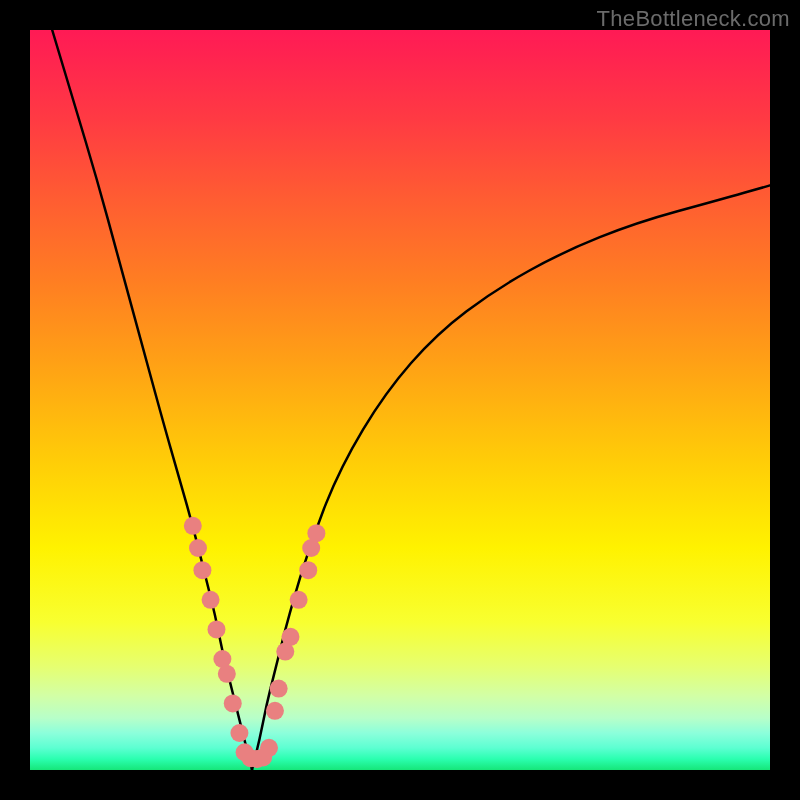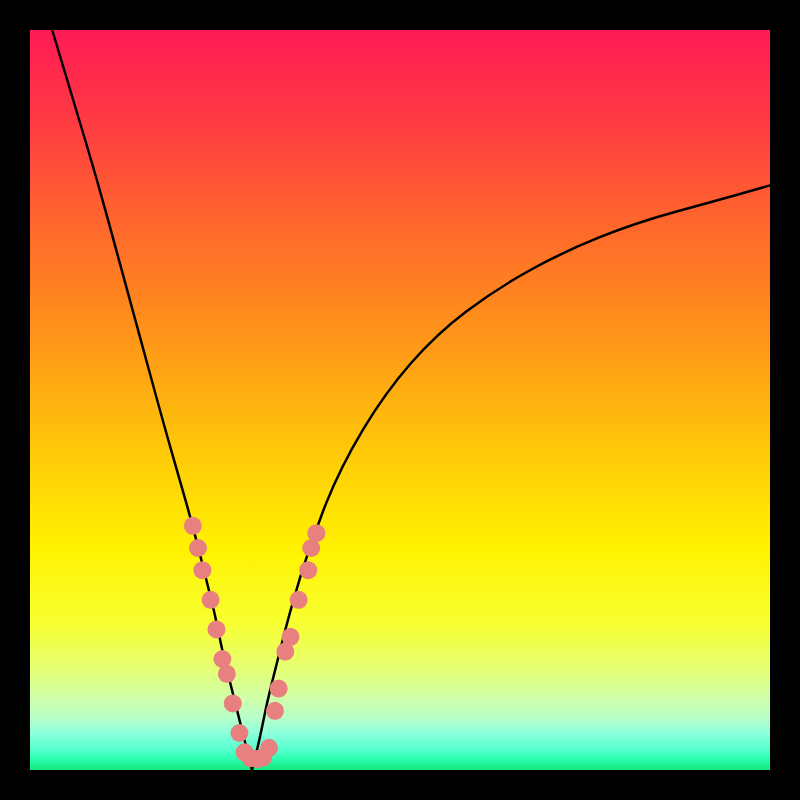--- a/index.html
+++ b/index.html
@@ -58,20 +58,21 @@
     top: 0;
     width: 740px;
     height: 740px;
     overflow: visible;
   }
 </style>
 </head>
 <body>
 
 <div class="frame">
+  <div class="watermark">TheBottleneck.com</div>
   <div class="plot-area">
     <svg class="curve" viewBox="0 0 740 740">
       <g id="curve-group">
           <path d="M 22.2 0 Q 22.2 0 33.3 37 Q 44.4 74 55.5 111 Q 66.6 148 77.69999999999999 188.70000000000002 Q 88.8 229.40000000000003 99.9 270.1 Q 111 310.8 122.1 351.5 Q 133.2 392.20000000000005 140.6 418.1 Q 148 444 155.4 469.9 Q 162.8 495.79999999999995 170.2 525.4 Q 177.6 555 181.3 569.8 Q 185 584.6 188.7 603.1 Q 192.4 621.6 196.10000000000002 636.4000000000001 Q 199.8 651.2 203.5 666 Q 207.20000000000002 680.8 210.9 695.5999999999999 Q 214.6 710.4 218.3 725.2 T 222 740" fill="none" stroke="#000000" stroke-width="2.5" stroke-linecap="round"></path>
           <path d="M 222 740 Q 222 740 225.7 725.2 Q 229.4 710.4 233.10000000000002 691.9 Q 236.8 673.4 240.5 658.5999999999999 Q 244.20000000000002 643.8 251.60000000000002 614.2 Q 259 584.6 270.1 547.6 Q 281.2 510.6 296 473.6 Q 310.8 436.6 333 399.6 Q 355.2 362.59999999999997 381.1 333 Q 407.00000000000006 303.40000000000003 436.6 281.20000000000005 Q 466.2 259 499.5 240.5 Q 532.8 222 569.8 207.2 Q 606.8 192.39999999999998 647.5 181.29999999999995 Q 688.2 170.19999999999993 714.1 162.79999999999995 T 740 155.39999999999998" fill="none" stroke="#000000" stroke-width="2.5" stroke-linecap="round"></path>
         </g>
       <g id="marker-group">
           <circle cx="162.8" cy="495.79999999999995" r="9" fill="#e98080"></circle>
           <circle cx="167.98" cy="518" r="9" fill="#e98080"></circle>
           <circle cx="172.42000000000002" cy="540.2" r="9" fill="#e98080"></circle>

